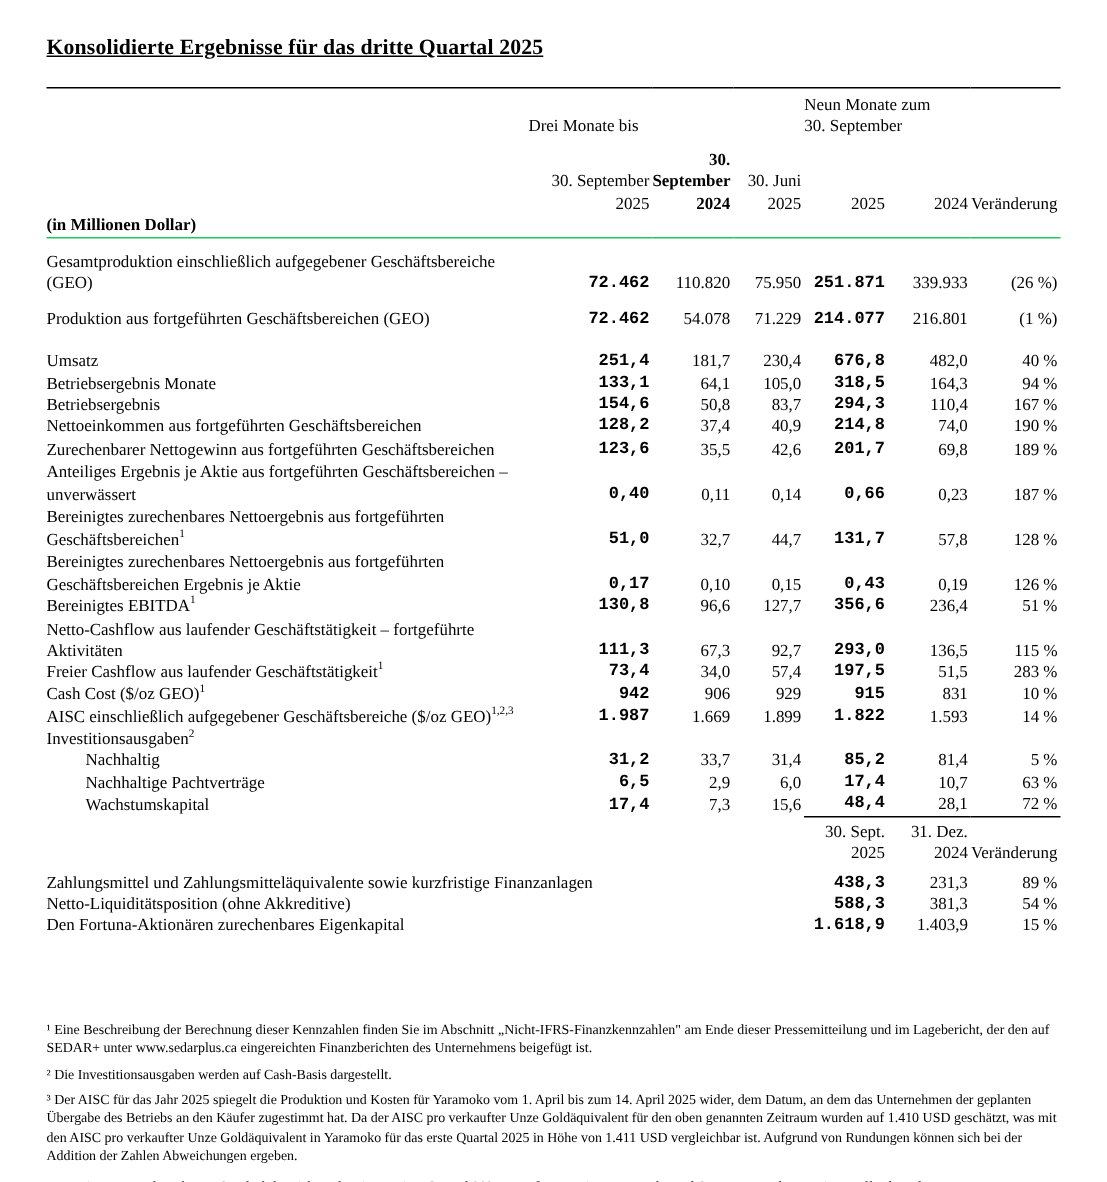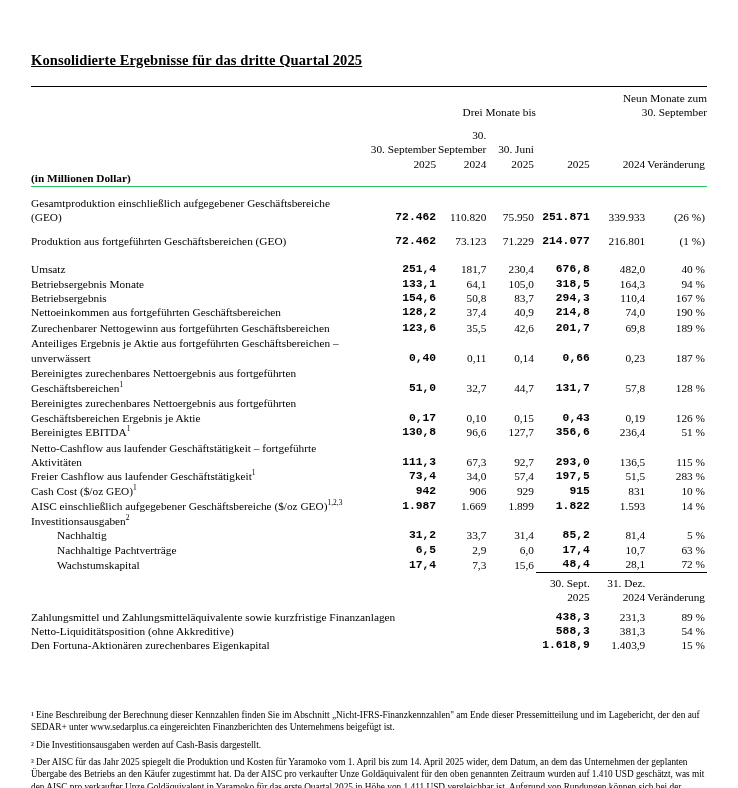--- a/index.html
+++ b/index.html
@@ -14,21 +14,20 @@
     color: #000000;
     position: relative;
     overflow: hidden;
   }
   .page {
     position: relative;
     width: 738px;
     height: 652px;
     padding: 0;
     box-sizing: border-box;
-    margin-top: 28px;
   }
   .title {
     position: absolute;
     left: 31px;
     top: 24px;
     font-size: 14.5px;
     font-weight: bold;
     text-decoration: underline;
     letter-spacing: 0.1px;
   }
@@ -51,21 +50,21 @@
   }
   .num {
     text-align: right;
     padding-right: 2px !important;
     white-space: nowrap;
   }
   .b { font-weight: bold; font-family: Liberation Mono, monospace; }
   .hdr-line-top td { border-top: 1px solid #000; }
   .hdr-line-bot td { border-bottom: 1px solid #22c55e; }
   .grouphdr {
-    text-align: right;
+    text-align: left;
     font-size: 11.3px;
     line-height: 1.25;
   }
   .colhdr {
     font-weight: normal;
     font-size: 11.3px;
     text-align: right;
     line-height: 1.22;
     padding-right: 2px !important;
   }
@@ -121,21 +120,21 @@
         <td style="height:18px"></td>
         <td colspan="3" class="grouphdr" style="padding-top:4px !important;">Drei Monate bis</td>
         <td colspan="3" class="grouphdr" style="padding-top:4px !important;">
           <span>Neun Monate zum</span><br>
           <span>30. September</span>
         </td>
       </tr>
       <tr>
         <td></td>
         <td class="colhdr" style="padding-top:8px !important;">30. September 2025</td>
-        <td class="colhdr colhdr-sm" style="padding-top:8px !important;">30. September 2024</td>
+        <td class="colhdr colhdr-sm" style="padding-top:8px !important;font-weight:bold;">30. September 2024</td>
         <td class="colhdr colhdr-sm" style="padding-top:8px !important;">30. Juni 2025</td>
         <td class="colhdr" style="padding-top:8px !important;">2025</td>
         <td class="colhdr" style="padding-top:8px !important;">2024</td>
         <td class="colhdr colhdr-sm" style="padding-top:8px !important;">Veränderung</td>
       </tr>
       <tr class="hdr-line-bot">
         <td class="lbl unit">(in Millionen Dollar)</td>
         <td></td>
           <td></td>
           <td></td>
@@ -158,21 +157,21 @@
         <td class="num">(26 %)</td>
       </tr>
 
       <tr class="spacer">
           <td colspan="7"></td>
         </tr>
 
       <tr>
         <td class="lbl">Produktion aus fortgeführten Geschäftsbereichen (GEO)</td>
         <td class="num b">72.462</td>
-        <td class="num">73.123</td>
+        <td class="num">54.078</td>
         <td class="num">71.229</td>
         <td class="num b">214.077</td>
         <td class="num">216.801</td>
         <td class="num">(1 %)</td>
       </tr>
 
       <tr class="spacer">
           <td colspan="7"></td>
         </tr>
 

